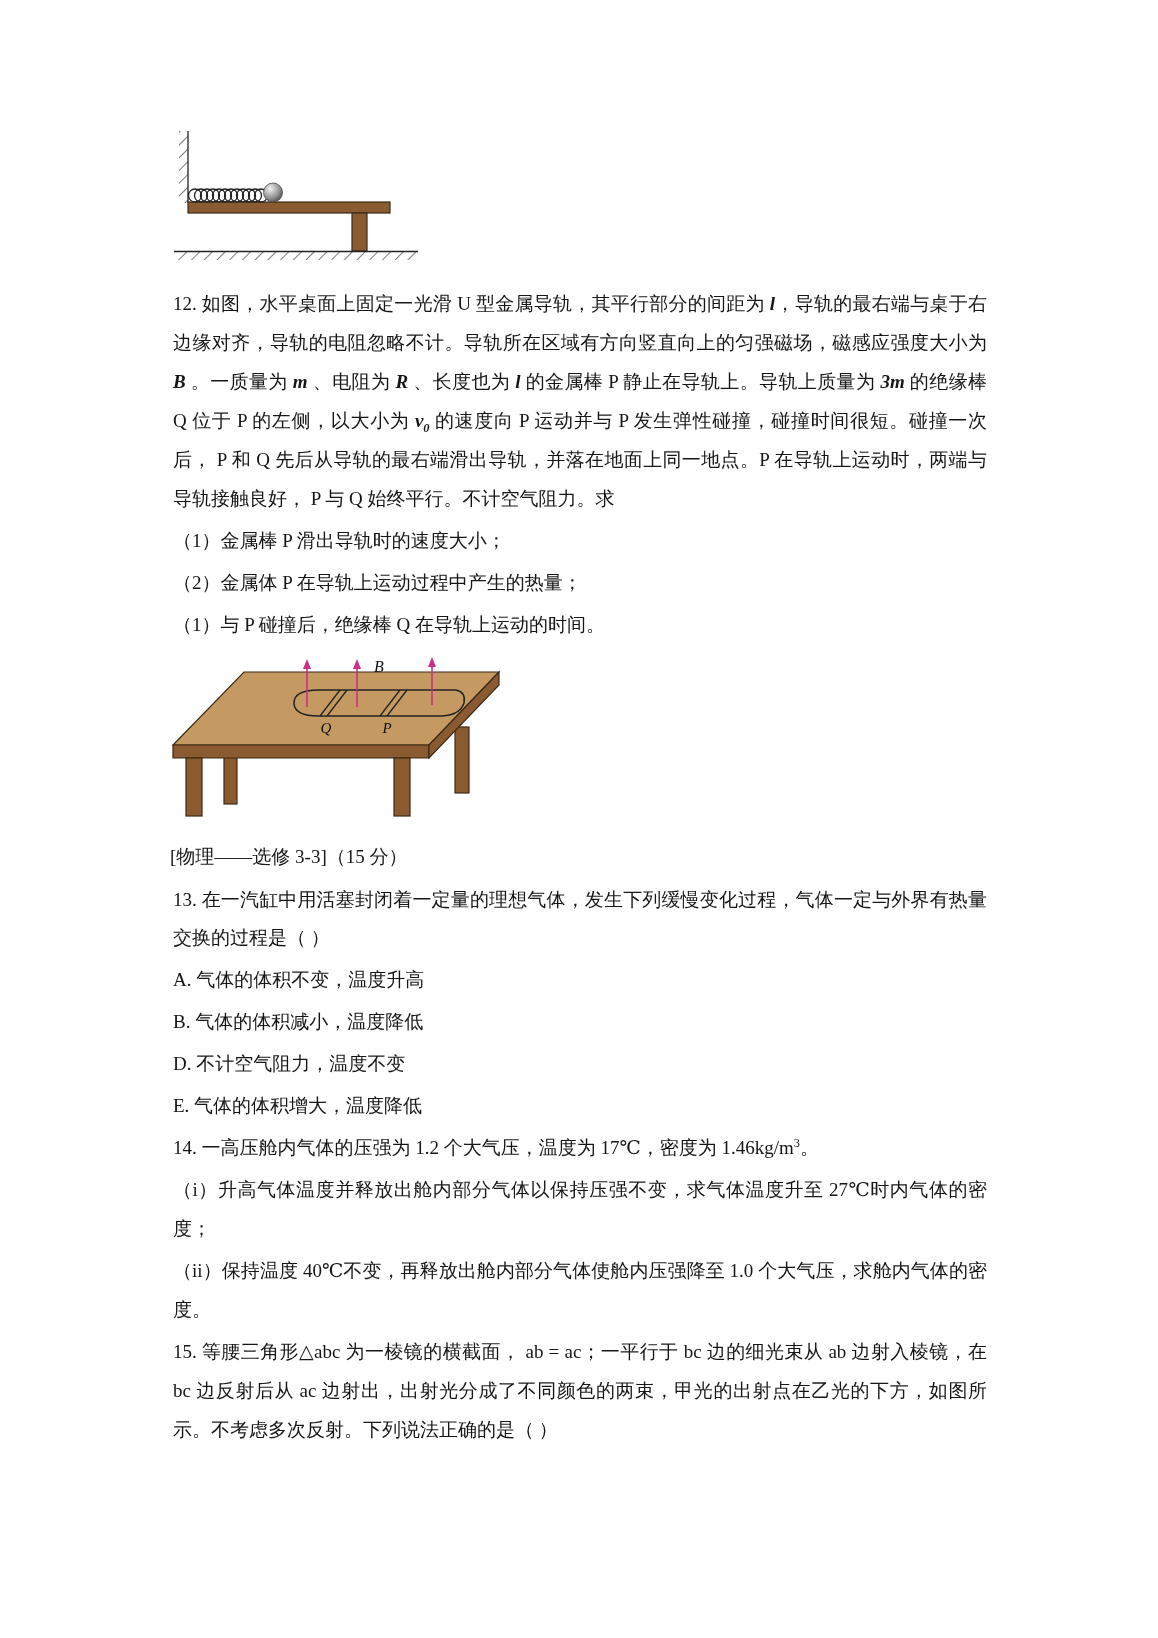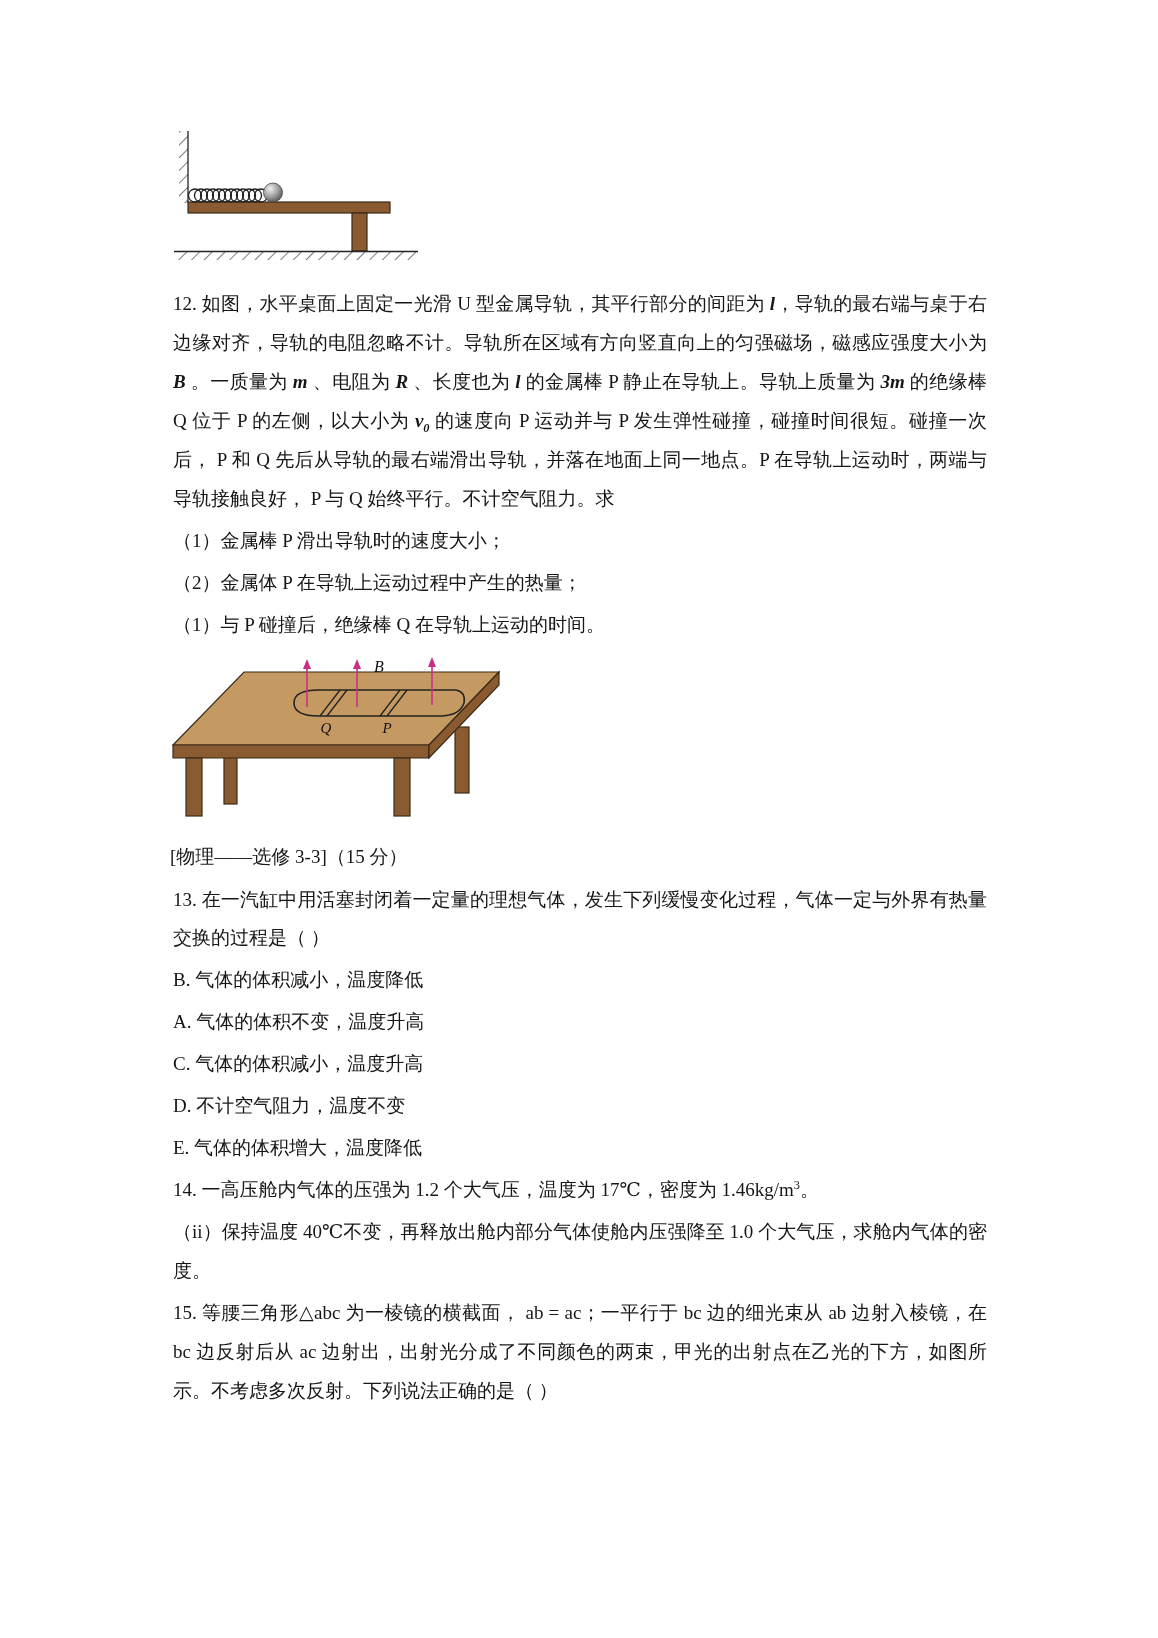--- a/index.html
+++ b/index.html
@@ -121,24 +121,24 @@
 
       <text x="208" y="15" class="flabel" text-anchor="start">B</text>
       <text x="160" y="76" class="rlabel" text-anchor="middle">Q</text>
       <text x="221" y="76" class="rlabel" text-anchor="middle">P</text>
     </svg>
   </div>
 
   <p class="section-title">[物理——选修 3-3]（15 分）</p>
 
   <p>13. 在一汽缸中用活塞封闭着一定量的理想气体，发生下列缓慢变化过程，气体一定与外界有热量交换的过程是（      ）</p>
+  <p>A. 气体的体积不变，温度升高</p>
   <p>B. 气体的体积减小，温度降低</p>
-  <p>A. 气体的体积不变，温度升高</p>
-  <p>C. 气体的体积减小，温度升高</p>
   <p>D. 不计空气阻力，温度不变</p>
   <p>E. 气体的体积增大，温度降低</p>
 
   <p>14. 一高压舱内气体的压强为 1.2 个大气压，温度为 17℃，密度为 1.46kg/m<sup>3</sup>。</p>
+  <p>（i）升高气体温度并释放出舱内部分气体以保持压强不变，求气体温度升至 27℃时内气体的密度；</p>
   <p>（ii）保持温度 40℃不变，再释放出舱内部分气体使舱内压强降至 1.0 个大气压，求舱内气体的密度。</p>
 
   <p>15. 等腰三角形△<span class="mathi">abc</span> 为一棱镜的横截面， <span class="mathi">ab</span> = <span class="mathi">ac</span>；一平行于 <span class="mathi">bc</span> 边的细光束从 <span class="mathi">ab</span> 边射入棱镜，在 <span class="mathi">bc</span> 边反射后从 <span class="mathi">ac</span> 边射出，出射光分成了不同颜色的两束，甲光的出射点在乙光的下方，如图所示。不考虑多次反射。下列说法正确的是（      ）</p>
 
 </div>
 
 </body></html>

